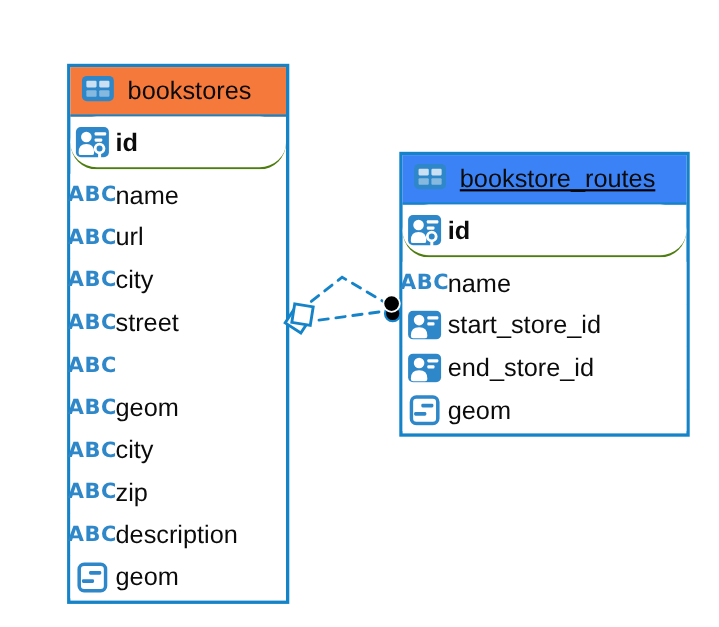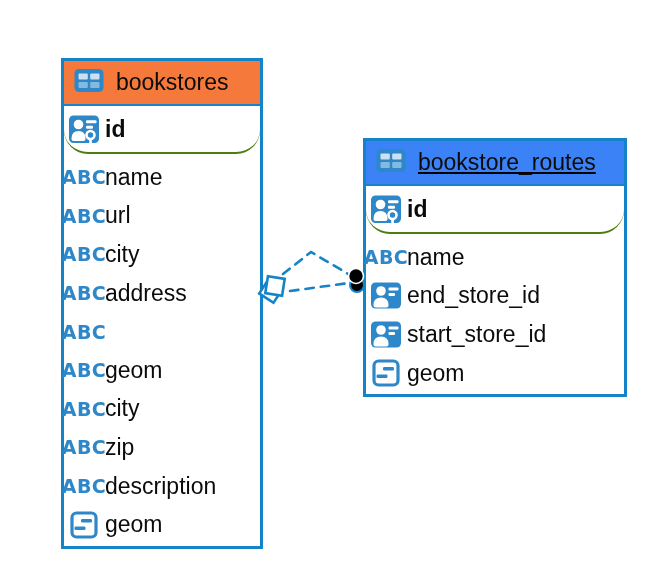--- a/index.html
+++ b/index.html
@@ -92,21 +92,21 @@
       <div class="t-row">
         <span class="icon-slot">
             <span class="abc">ABC</span>
           </span>
         <span class="col-label">city</span>
       </div>
       <div class="t-row">
         <span class="icon-slot">
             <span class="abc">ABC</span>
           </span>
-        <span class="col-label">address</span>
+        <span class="col-label">street</span>
       </div>
       <div class="t-row">
         <span class="icon-slot">
             <span class="abc">ABC</span>
           </span>
       </div>
       <div class="t-row">
         <span class="icon-slot">
             <span class="abc">ABC</span>
           </span>
@@ -183,33 +183,33 @@
       <div class="t-row">
         <span class="icon-slot">
           <svg width="32" height="27" viewBox="0 0 32 27">
             <rect x="1" y="0.5" width="30" height="26" rx="4.5" fill="#2E87C8"></rect>
             <circle cx="11" cy="9" r="4.8" fill="#ffffff"></circle>
             <path d="M3.5 23 q0 -7.5 7.5 -7.5 q7.5 0 7.5 7.5 v0.5 q0 2 -2 2 h-11 q-2 0 -2 -2 z" fill="#ffffff"></path>
             <rect x="18.5" y="5.5" width="10" height="3" rx="1" fill="#ffffff"></rect>
             <rect x="18.5" y="11" width="6.5" height="3" rx="1" fill="#ffffff"></rect>
           </svg>
         </span>
-        <span class="col-label">end_store_id</span>
+        <span class="col-label">start_store_id</span>
       </div>
       <div class="t-row">
         <span class="icon-slot">
           <svg width="32" height="27" viewBox="0 0 32 27">
             <rect x="1" y="0.5" width="30" height="26" rx="4.5" fill="#2E87C8"></rect>
             <circle cx="11" cy="9" r="4.8" fill="#ffffff"></circle>
             <path d="M3.5 23 q0 -7.5 7.5 -7.5 q7.5 0 7.5 7.5 v0.5 q0 2 -2 2 h-11 q-2 0 -2 -2 z" fill="#ffffff"></path>
             <rect x="18.5" y="5.5" width="10" height="3" rx="1" fill="#ffffff"></rect>
             <rect x="18.5" y="11" width="6.5" height="3" rx="1" fill="#ffffff"></rect>
           </svg>
         </span>
-        <span class="col-label">start_store_id</span>
+        <span class="col-label">end_store_id</span>
       </div>
       <div class="t-row">
         <span class="icon-slot">
           <svg width="28" height="28" viewBox="0 0 28 28">
             <rect x="2" y="2" width="24" height="24" rx="4.5" fill="#ffffff" stroke="#2E87C8" stroke-width="3.2"></rect>
             <rect x="11" y="8" width="11" height="3.4" rx="1.2" fill="#2E87C8"></rect>
             <rect x="4.5" y="15.5" width="11" height="3.4" rx="1.2" fill="#2E87C8"></rect>
           </svg>
         </span>
         <span class="col-label">geom</span>

